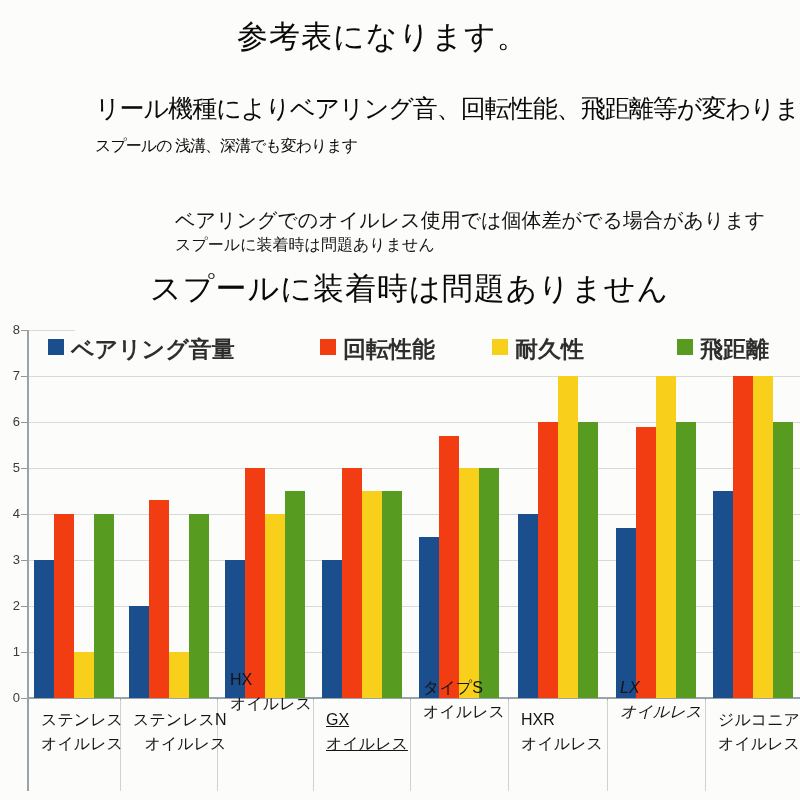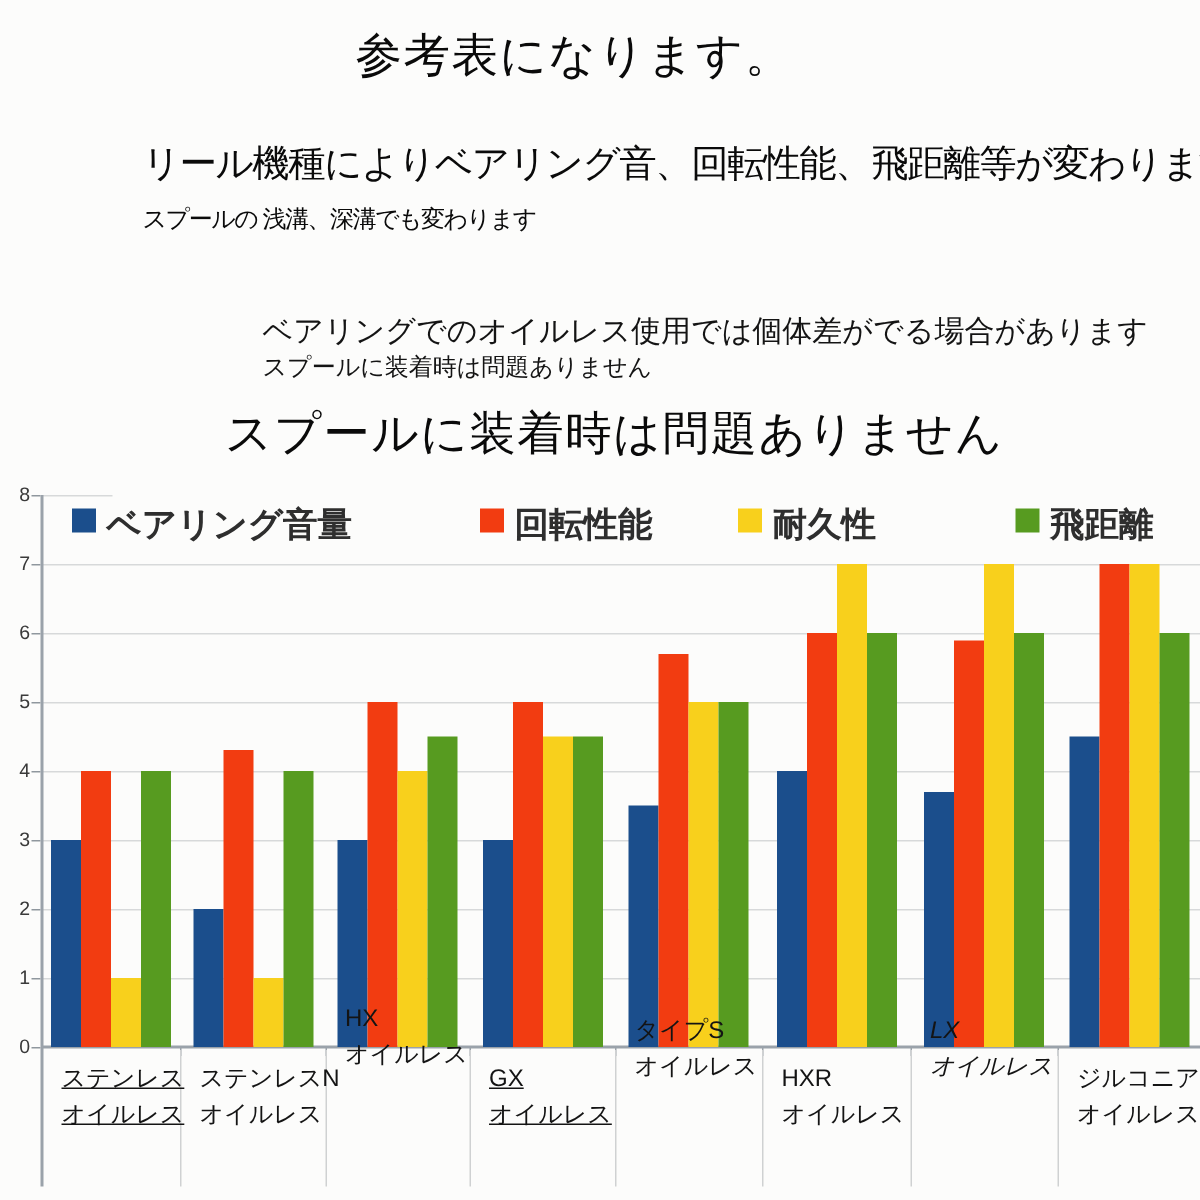--- a/index.html
+++ b/index.html
@@ -111,25 +111,25 @@
     <div class="xtick" style="left: 313px; top: 698px;"></div>
     <div class="divider" style="left: 313px; top: 700px; height: 91px;"></div>
     <div class="xtick" style="left: 410px; top: 698px;"></div>
     <div class="divider" style="left: 410px; top: 700px; height: 91px;"></div>
     <div class="xtick" style="left: 508px; top: 698px;"></div>
     <div class="divider" style="left: 508px; top: 700px; height: 91px;"></div>
     <div class="xtick" style="left: 607px; top: 698px;"></div>
     <div class="divider" style="left: 607px; top: 700px; height: 91px;"></div>
     <div class="xtick" style="left: 705px; top: 698px;"></div>
     <div class="divider" style="left: 705px; top: 700px; height: 91px;"></div>
-    <div class="xlabel" style="left: 41px; top: 708px; text-decoration: underline;">
+    <div class="xlabel" style="left: 41px; top: 708px;">
       <div>ステンレス</div>
       <div>オイルレス</div>
     </div>
-    <div class="xlabel" style="left: 133px; top: 708px;">
+    <div class="xlabel" style="left: 133px; top: 708px; text-align: right;">
       <div>ステンレスN</div>
       <div>オイルレス</div>
     </div>
     <div class="xlabel" style="left: 230px; top: 668px;">
       <div>HX</div>
       <div>オイルレス</div>
     </div>
     <div class="xlabel" style="left: 326px; top: 708px; text-decoration: underline;">
       <div>GX</div>
       <div>オイルレス</div>

